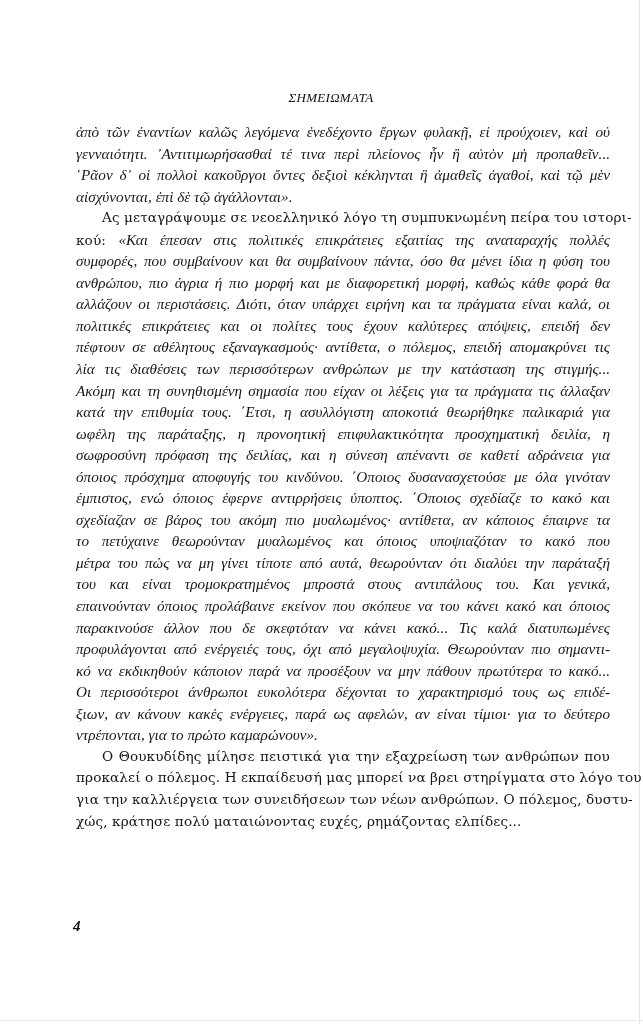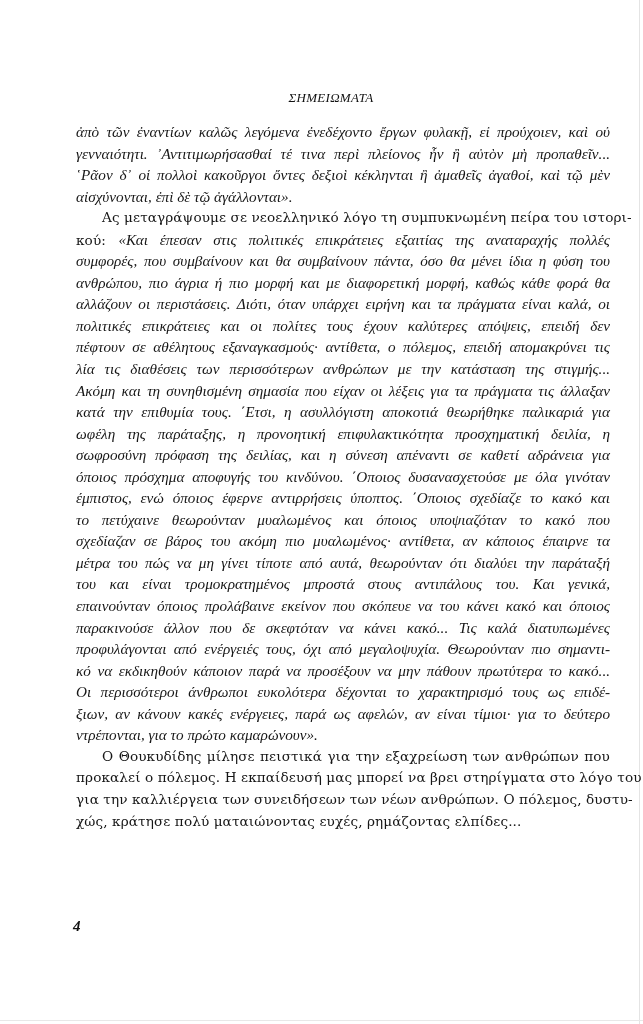--- a/index.html
+++ b/index.html
@@ -112,22 +112,22 @@
     <span class="line it">αλλάζουν οι περιστάσεις. Διότι, όταν υπάρχει ειρήνη και τα πράγματα είναι καλά, οι</span>
     <span class="line it">πολιτικές επικράτειες και οι πολίτες τους έχουν καλύτερες απόψεις, επειδή δεν</span>
     <span class="line it">πέφτουν σε αθέλητους εξαναγκασμούς· αντίθετα, ο πόλεμος, επειδή απομακρύνει τις</span>
     <span class="line it">λία τις διαθέσεις των περισσότερων ανθρώπων με την κατάσταση της στιγμής...</span>
     <span class="line it">Ακόμη και τη συνηθισμένη σημασία που είχαν οι λέξεις για τα πράγματα τις άλλαξαν</span>
     <span class="line it">κατά την επιθυμία τους. ΄Ετσι, η ασυλλόγιστη αποκοτιά θεωρήθηκε παλικαριά για</span>
     <span class="line it">ωφέλη της παράταξης, η προνοητική επιφυλακτικότητα προσχηματική δειλία, η</span>
     <span class="line it">σωφροσύνη πρόφαση της δειλίας, και η σύνεση απέναντι σε καθετί αδράνεια για</span>
     <span class="line it">όποιος πρόσχημα αποφυγής του κινδύνου. ΄Οποιος δυσανασχετούσε με όλα γινόταν</span>
     <span class="line it">έμπιστος, ενώ όποιος έφερνε αντιρρήσεις ύποπτος. ΄Οποιος σχεδίαζε το κακό και</span>
+    <span class="line it">σχεδίαζαν σε βάρος του ακόμη πιο μυαλωμένος· αντίθετα, αν κάποιος έπαιρνε τα</span>
     <span class="line it">το πετύχαινε θεωρούνταν μυαλωμένος και όποιος υποψιαζόταν το κακό που</span>
-    <span class="line it">σχεδίαζαν σε βάρος του ακόμη πιο μυαλωμένος· αντίθετα, αν κάποιος έπαιρνε τα</span>
     <span class="line it">μέτρα του πώς να μη γίνει τίποτε από αυτά, θεωρούνταν ότι διαλύει την παράταξή</span>
     <span class="line it"><span>του και είναι τρομοκρατημένος μπροστά στους αντιπάλους του. </span><span class="bi">Κ</span><span>αι γενικά,</span></span>
     <span class="line it">επαινούνταν όποιος προλάβαινε εκείνον που σκόπευε να του κάνει κακό και όποιος</span>
     <span class="line it">παρακινούσε άλλον που δε σκεφτόταν να κάνει κακό... Τις καλά διατυπωμένες</span>
     <span class="line it">προφυλάγονται από ενέργειές τους, όχι από μεγαλοψυχία. Θεωρούνταν πιο σημαντι-</span>
     <span class="line it">κό να εκδικηθούν κάποιον παρά να προσέξουν να μην πάθουν πρωτύτερα το κακό...</span>
     <span class="line it">Οι περισσότεροι άνθρωποι ευκολότερα δέχονται το χαρακτηρισμό τους ως επιδέ-</span>
     <span class="line it">ξιων, αν κάνουν κακές ενέργειες, παρά ως αφελών, αν είναι τίμιοι· για το δεύτερο</span>
     <span class="line it last">ντρέπονται, για το πρώτο καμαρώνουν».</span>
   </div>

